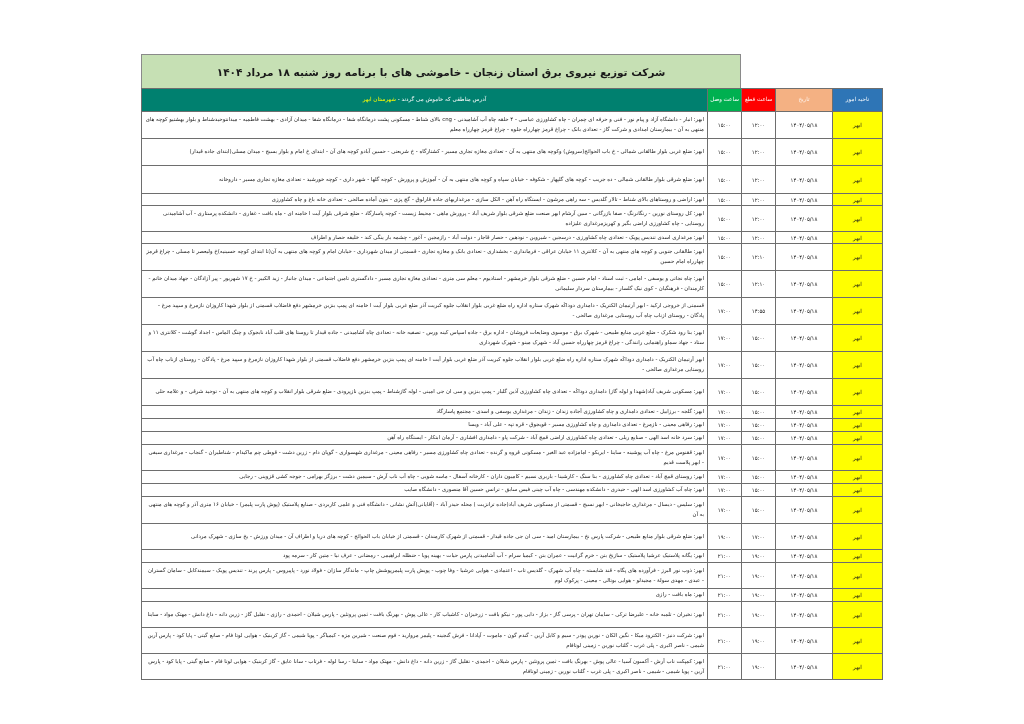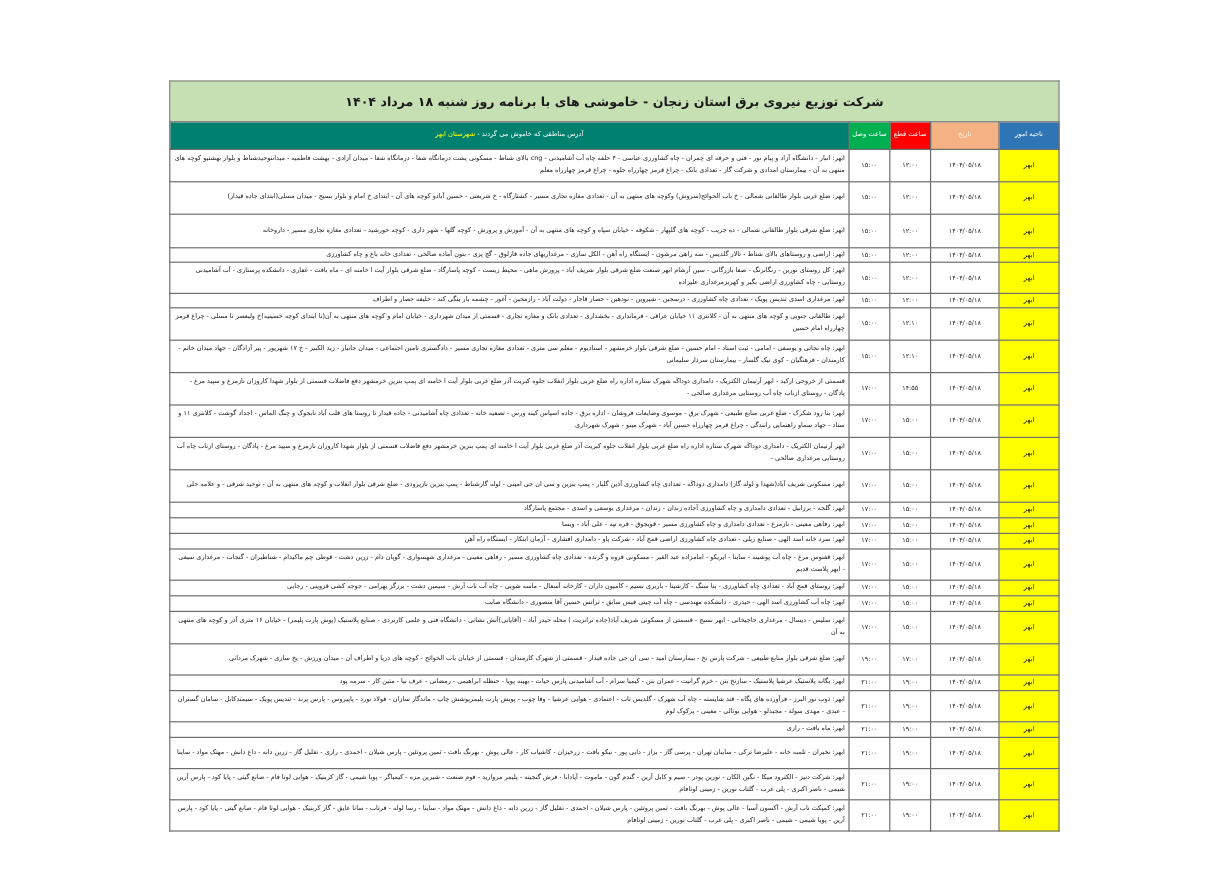--- a/index.html
+++ b/index.html
@@ -1,18 +1,18 @@
 <!DOCTYPE html>
 <html><head>
 <meta charset="utf-8">
 <style>
   html, body { margin: 0; padding: 0; background: #ffffff; }
   body { width: 1024px; height: 724px; position: relative; overflow: hidden;
          font-family: "DejaVu Sans", sans-serif; }
-  .sheet { position: absolute; left: 141px; top: 67px; width: 742px; }
+  .sheet { position: absolute; left: 141px; top: 54px; width: 600px; }
   .title-bar { height: 33px; background: #c6e0b4; border: 1px solid #8a8a8a; border-bottom: none;
                display: flex; align-items: center; justify-content: center;
                font-size: 10.5px; font-weight: bold; color: #1a1a1a; direction: rtl; }
   table { border-collapse: collapse; width: 742px; table-layout: fixed; direction: rtl; }
   td, th { border: 1px solid #6e6e6e; padding: 0; vertical-align: middle; }
   th { height: 22px; font-size: 5.6px; font-weight: normal; color: #ffffff; text-align: center; line-height: 1.35; }
   th.c-area { background: #2e75b6; width: 49px; }
   th.c-date { background: #f4b183; width: 56px; color: #fff4ec; }
   th.c-cut  { background: #ff0000; width: 33px; }
   th.c-con  { background: #00b050; width: 33px; }

